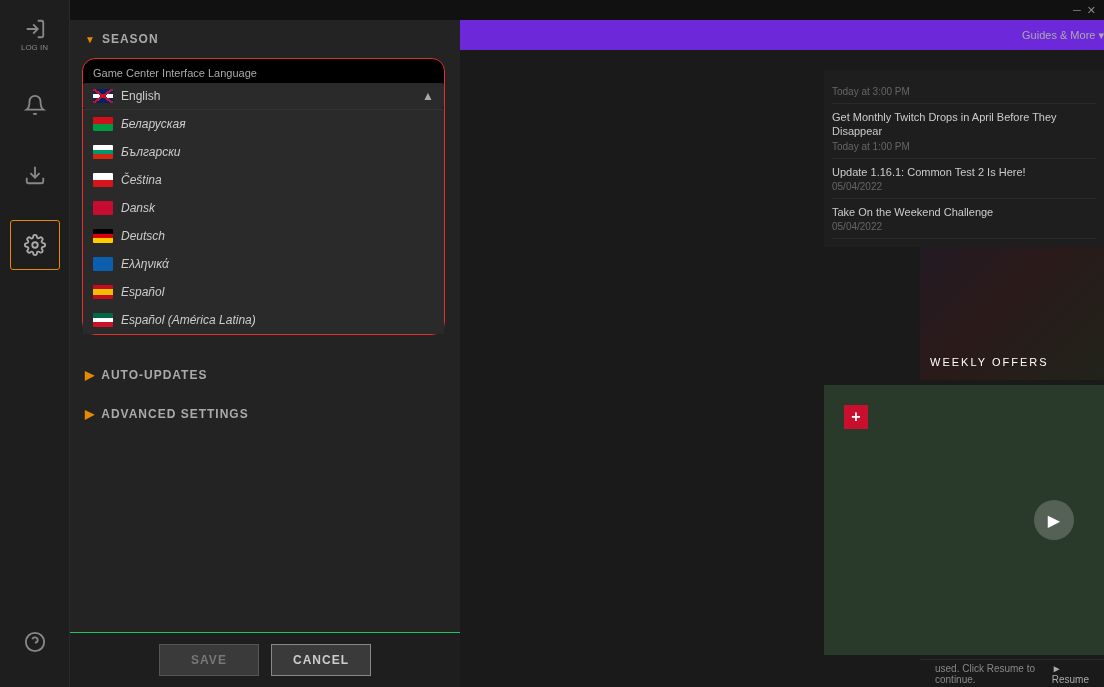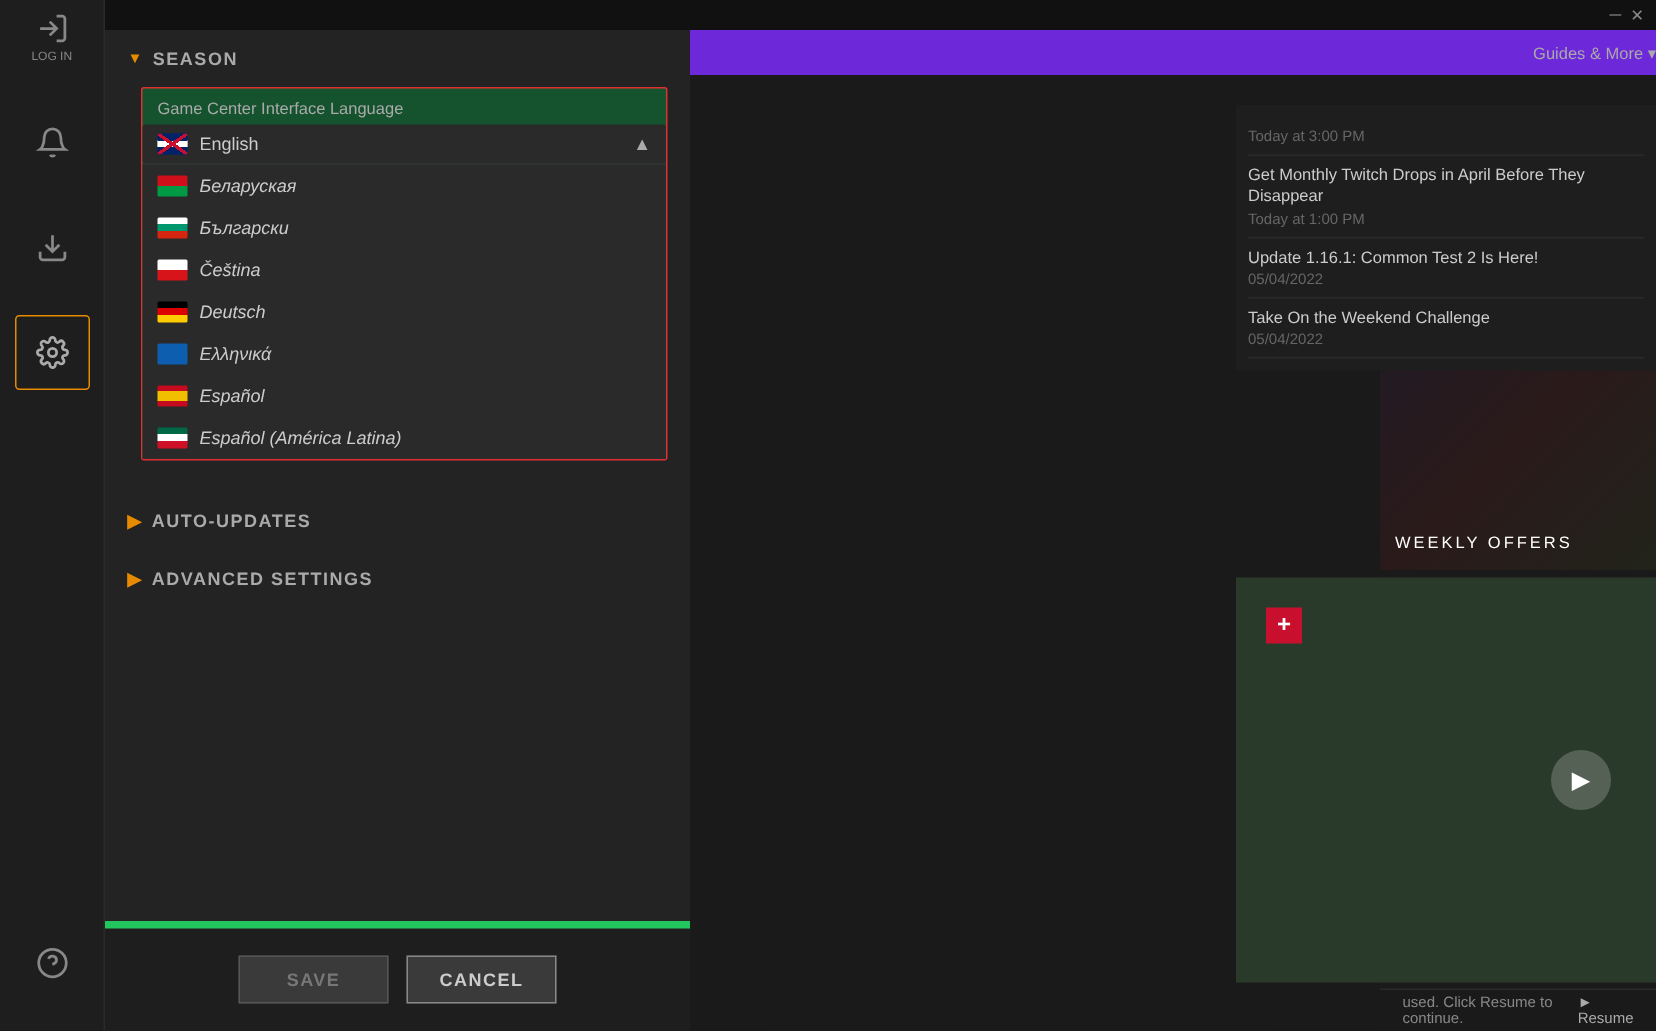--- a/index.html
+++ b/index.html
@@ -33,20 +33,21 @@
     
     .sidebar {
       position: absolute;
       top: 0; left: 0;
       width: 70px;
       height: 687px;
       background: #1e1e1e;
       display: flex;
       flex-direction: column;
       align-items: center;
+      padding-top: 10px;
       gap: 10px;
       border-right: 1px solid #2a2a2a;
     }
     .sidebar-item {
       width: 50px;
       height: 50px;
       display: flex;
       flex-direction: column;
       align-items: center;
       justify-content: center;
@@ -91,24 +92,24 @@
       letter-spacing: 1px;
       gap: 6px;
     }
     .section-header .arrow {
       color: #e88a00;
       font-size: 10px;
     }
 
     
     .language-container {
-      margin: 0 15px 8px 24px;
+      margin: 0 15px 8px 12px;
       border: 1px solid #e03030;
-      border-radius: 2px;
-      background: #14532d;
+      border-radius: 13px;
+      background: #000000;
     }
     .language-label {
       color: #aaa;
       font-size: 11px;
       padding: 8px 10px 4px 10px;
     }
 
     
     .language-selected {
       display: flex;
@@ -205,23 +206,23 @@
       align-items: center;
       gap: 6px;
     }
 
     
     .bottom-buttons {
       position: absolute;
       bottom: 0;
       left: 70px;
       width: 390px;
-      height: 73px;
+      height: 55px;
       background: #1e1e1e;
-      border-top: 5px solid #22c55e;
+      border-top: 1px solid #22c55e;
       display: flex;
       align-items: center;
       justify-content: center;
       gap: 12px;
     }
     .btn-save {
       width: 100px;
       height: 32px;
       background: #3a3a3a;
       border: 1px solid #555;
@@ -483,20 +484,24 @@
       </div>
       <div class="language-option">
         <div class="flag-icon flag-bg"></div>
         <span>Български</span>
       </div>
       <div class="language-option">
         <div class="flag-icon flag-cz"></div>
         <span>Čeština</span>
       </div>
       <div class="language-option">
+        <div class="flag-icon flag-dk"></div>
+        <span>Dansk</span>
+      </div>
+      <div class="language-option">
         <div class="flag-icon flag-de"></div>
         <span>Deutsch</span>
       </div>
       <div class="language-option">
         <div class="flag-icon flag-gr"></div>
         <span>Ελληνικά</span>
       </div>
       <div class="language-option">
         <div class="flag-icon flag-es"></div>
         <span>Español</span>

